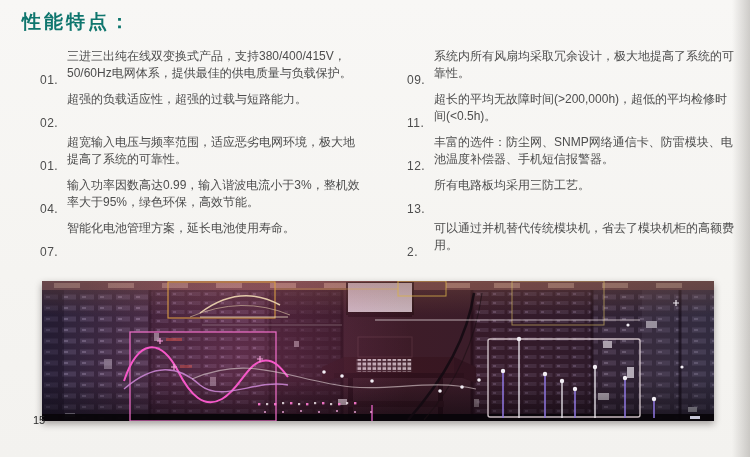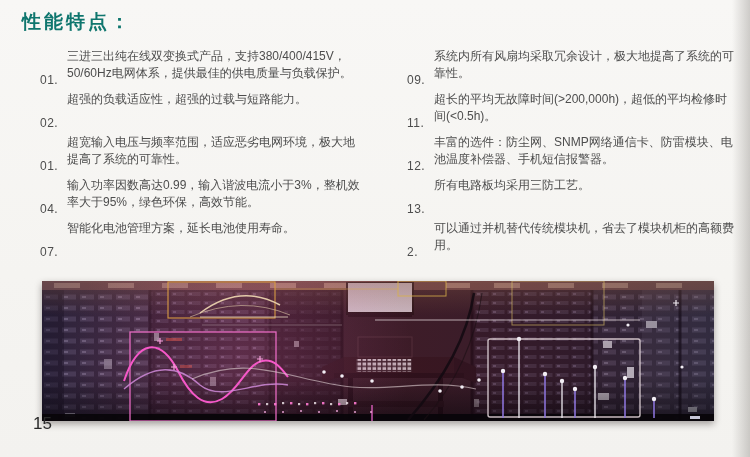--- a/index.html
+++ b/index.html
@@ -25,21 +25,21 @@
   .num{flex:none;width:27px;letter-spacing:0.5px;margin-top:24px;}
   .txt{flex:1;}
   .photo{
     position:absolute;left:42px;top:281px;width:672px;height:140px;
     box-shadow:0 3px 7px rgba(40,30,30,0.4);
     background:#1a1118;
   }
   .photo svg{display:block;}
   .page-number{
     position:absolute;left:33px;top:414px;
-    font-size:17px;color:#2a2a2a;
+    font-size:11px;color:#2a2a2a;
   }
 </style>
 </head>
 <body>
 
 <div class="page-title">性能特点：</div>
 
 <div class="col col-left">
   <div class="item">
     <span class="num">01.</span>

